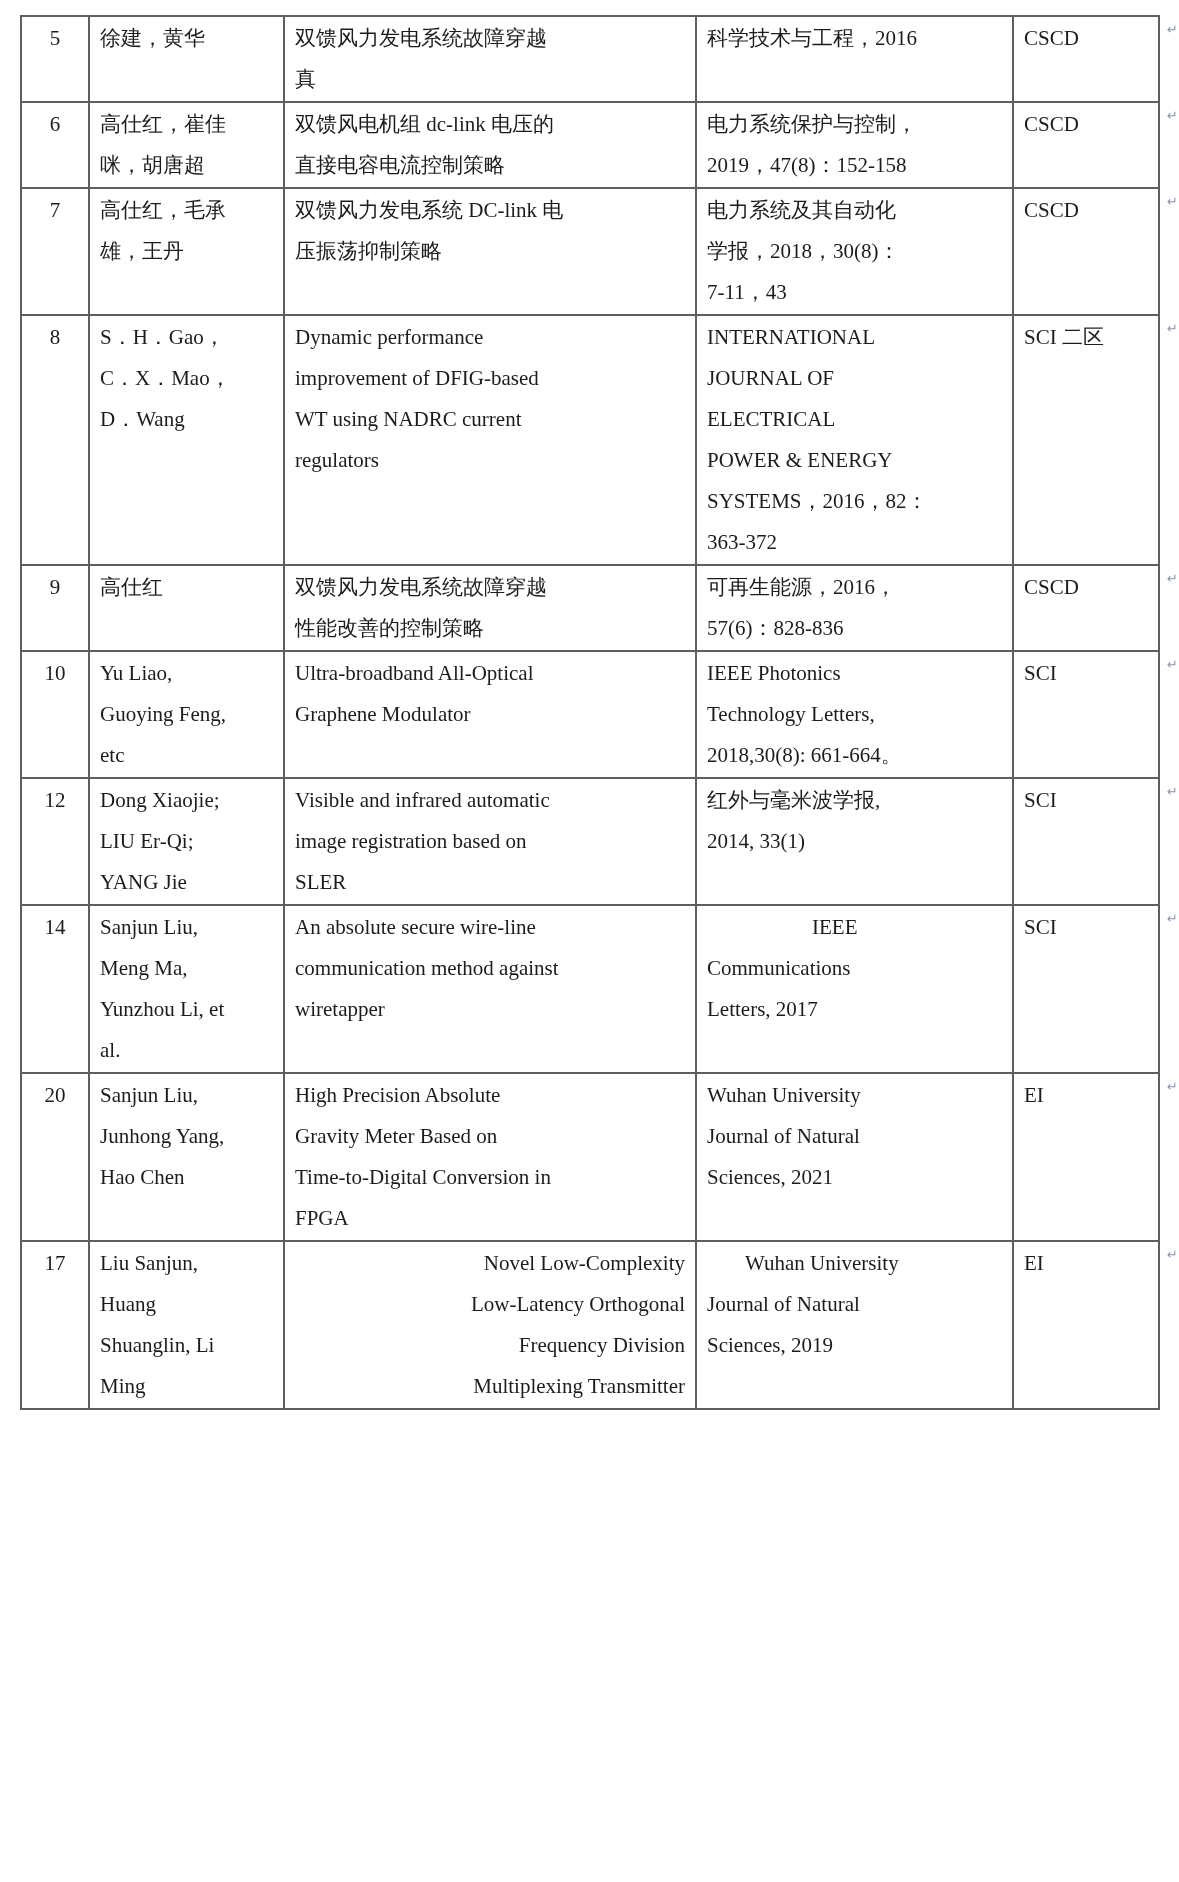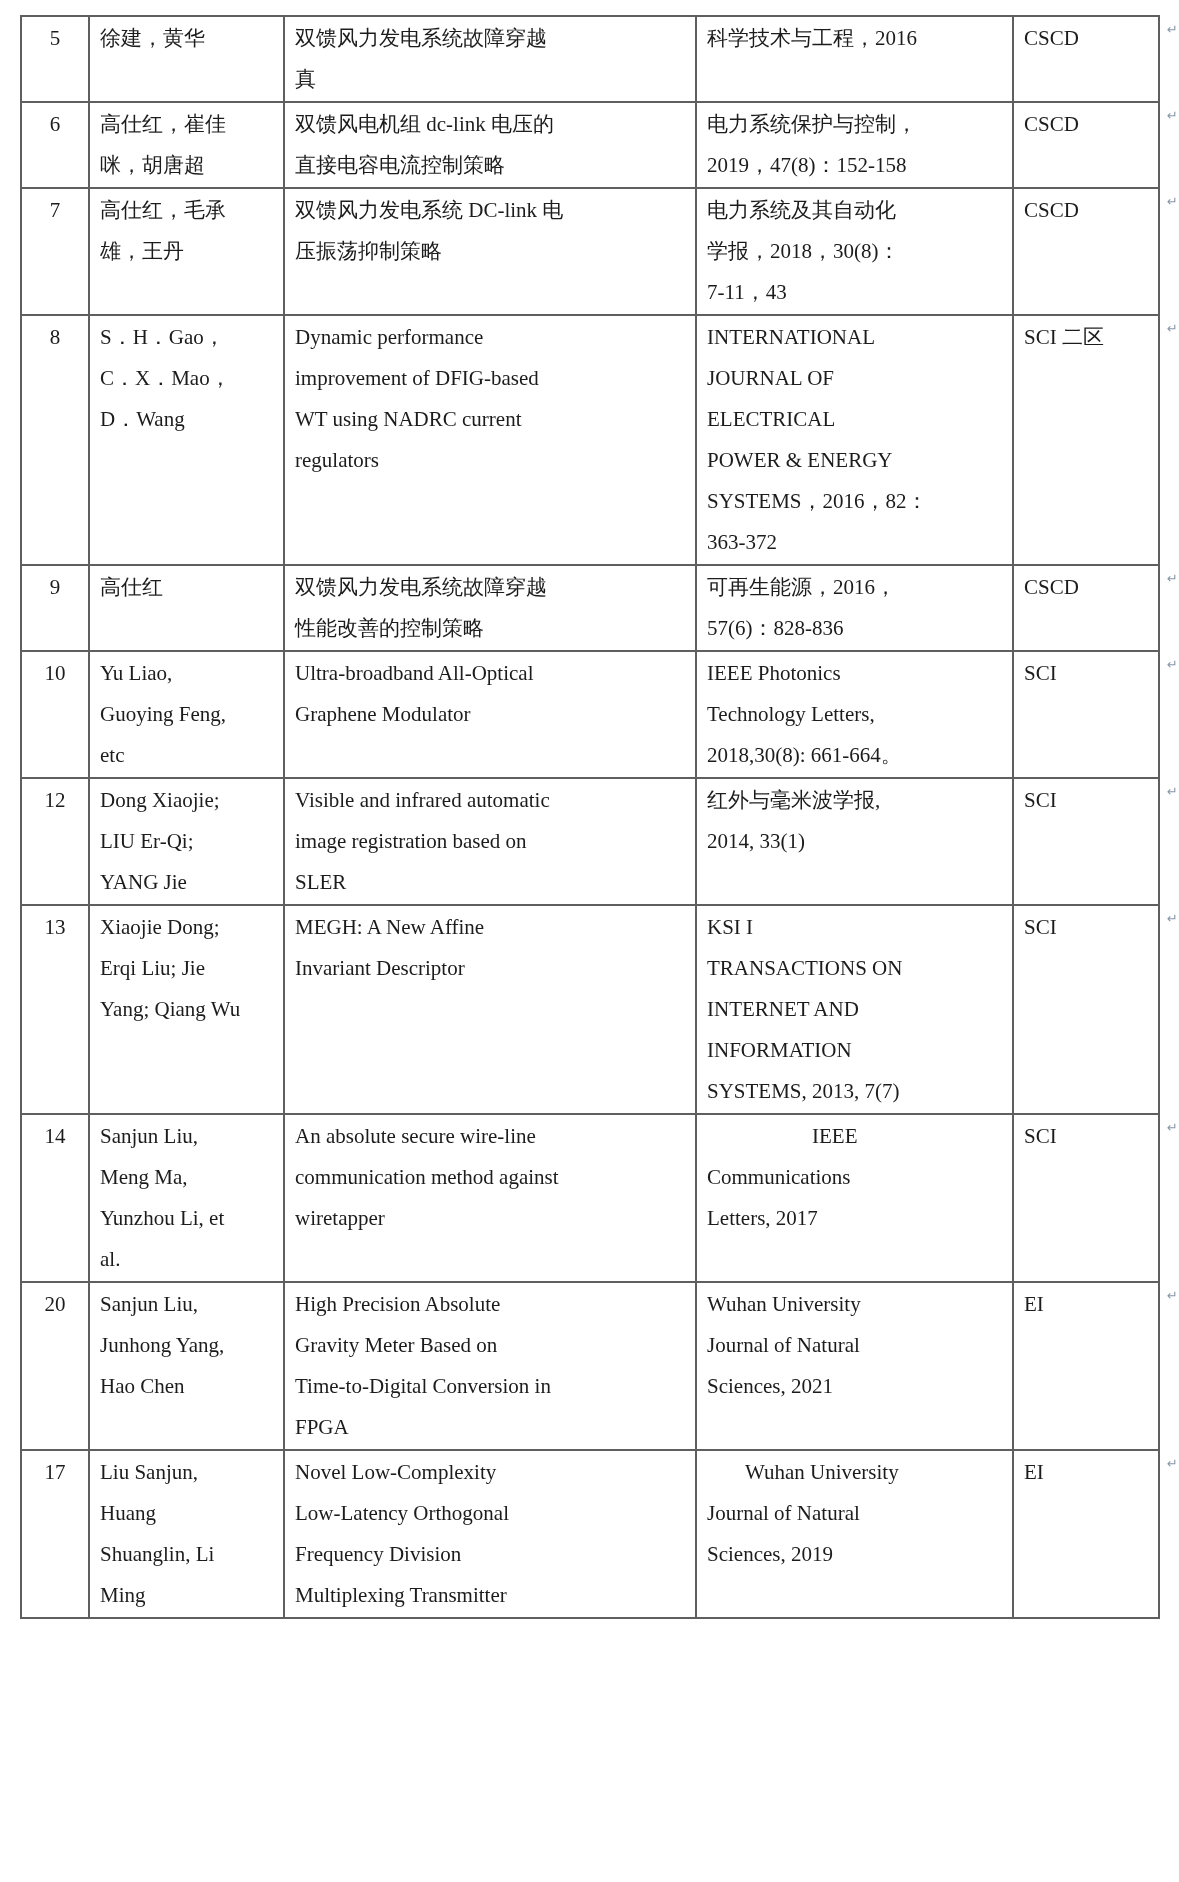--- a/index.html
+++ b/index.html
@@ -29,21 +29,21 @@
     border: 2px solid #5f5f5f;
     vertical-align: top;
     font-size: 21px;
     line-height: 41px;
     padding: 1px 10px 1px 10px;
     white-space: pre-line;
     word-wrap: break-word;
     position: relative;
   }
   td.c-no    { text-align: center; padding-left: 2px; padding-right: 2px; }
-  td.c-title.center { text-align: left; margin-top: 12px; }
+  td.c-title.center { text-align: right; margin-top: 12px; }
   td.c-index { padding-left: 12px; border-radius: 6px; }
   .row-mark {
     position: absolute;
     right: -20px;
     top: 6px;
     font-size: 13px;
     line-height: 13px;
     color: #8796a8;
     font-family: "DejaVu Sans", sans-serif;
     white-space: nowrap;
@@ -135,34 +135,20 @@
 LIU Er-Qi;
 YANG Jie</td>
           <td class="c-title">Visible and infrared automatic
 image registration based on
 SLER</td>
           <td class="c-journal">红外与毫米波学报,
 2014, 33(1)</td>
           <td class="c-index">SCI<span class="row-mark">↵</span></td>
         </tr>
         <tr>
-          <td class="c-no">13</td>
-          <td class="c-authors">Xiaojie Dong;
-Erqi Liu; Jie
-Yang; Qiang Wu</td>
-          <td class="c-title">MEGH: A New Affine
-Invariant Descriptor</td>
-          <td class="c-journal">KSI I
-TRANSACTIONS ON
-INTERNET AND
-INFORMATION
-SYSTEMS, 2013, 7(7)</td>
-          <td class="c-index">SCI<span class="row-mark">↵</span></td>
-        </tr>
-        <tr>
           <td class="c-no">14</td>
           <td class="c-authors">Sanjun Liu,
 Meng Ma,
 Yunzhou Li, et
 al.</td>
           <td class="c-title">An absolute secure wire-line
 communication method against
 wiretapper</td>
           <td class="c-journal" style="text-indent: 105px; margin-left: 40px;">IEEE
 Communications

